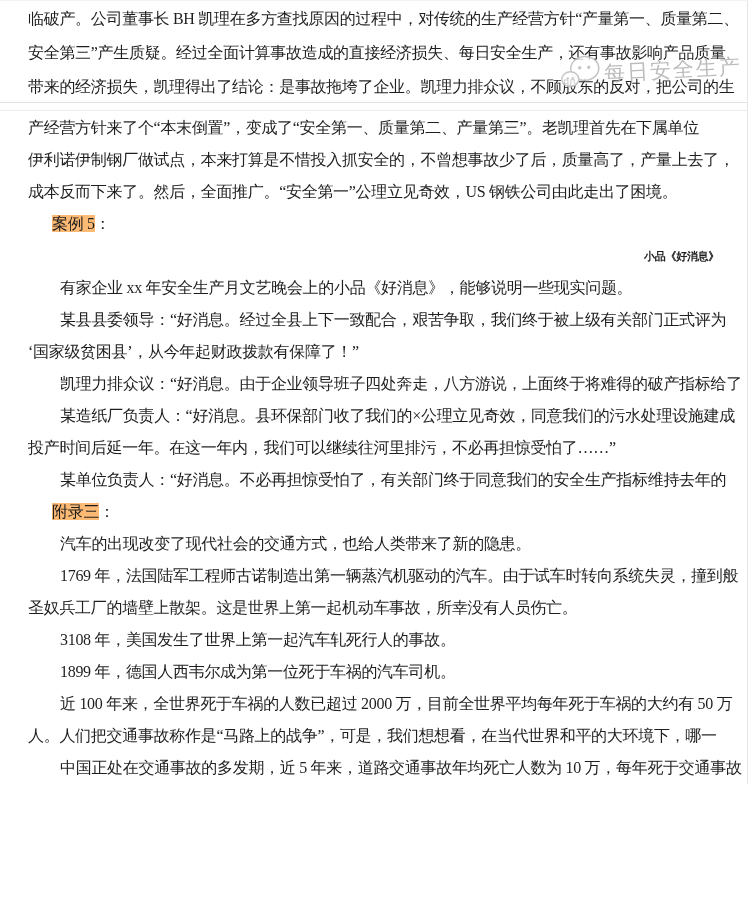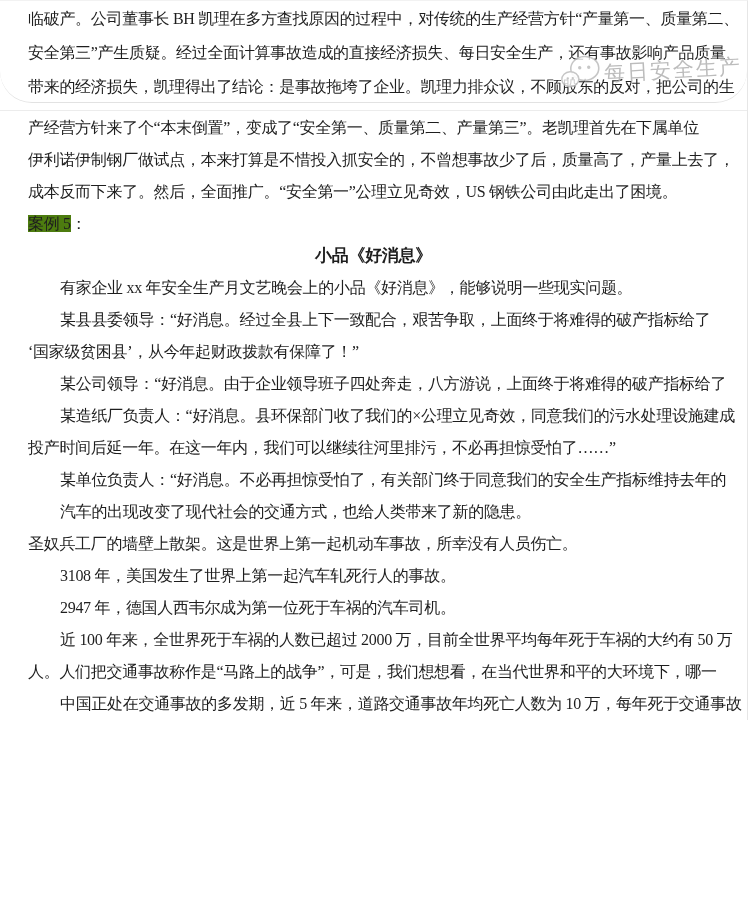--- a/index.html
+++ b/index.html
@@ -5,35 +5,35 @@
   html, body { margin: 0; padding: 0; }
   body {
     width: 748px; height: 898px;
     overflow: hidden;
     background: #ffffff;
     font-family: "Liberation Serif", "DejaVu Serif", serif;
     color: #1e1e1e;
     position: relative;
   }
   .doc { width: 748px; border-top: 1px solid #f2f2f2; border-right: 1px solid #e6e6e6; box-sizing: border-box; }
-  .page { padding: 0 28px; box-sizing: border-box; border-radius: 32px; }
+  .page { padding: 0 28px; box-sizing: border-box; }
   #page-1 { padding-top: 1px; height: 102px; border-bottom: 1px solid #e2e2e2; }
   #page-1 .line { line-height: 34px; }
   .page-break { height: 7px; border-bottom: 1px solid #ececec; }
   #page-2 { padding-top: 1px; }
   .line {
     font-size: 16px;
     line-height: 32px;
     letter-spacing: -0.3px;
     white-space: nowrap;
   }
   .line.indent { text-indent: 32px; }
   .line.center { text-align: center; }
-  .line.bold { font-weight: bold; font-size: 17px; }
-  .hl { background: #4d7c0f; }
+  .line.bold { font-weight: bold; font-size: 11px; text-align: right; }
+  .hl { background: #fdba74; margin-left: 24px; }
   
   .watermark {
     position: absolute;
     top: 50px; left: 560px;
     display: flex; align-items: center;
     transform: rotate(-3deg);
     pointer-events: none;
   }
   .wm-text {
     font-size: 21px;
@@ -53,30 +53,32 @@
       <div class="line">带来的经济损失，凯理得出了结论：是事故拖垮了企业。凯理力排众议，不顾股东的反对，把公司的生</div>
     </div>
   <div class="page-break"></div>
   <div class="page" id="page-2">
       <div class="line">产经营方针来了个“本末倒置”，变成了“安全第一、质量第二、产量第三”。老凯理首先在下属单位</div>
       <div class="line">伊利诺伊制钢厂做试点，本来打算是不惜投入抓安全的，不曾想事故少了后，质量高了，产量上去了，</div>
       <div class="line">成本反而下来了。然后，全面推广。“安全第一”公理立见奇效，US 钢铁公司由此走出了困境。</div>
       <div class="line"><span class="hl">案例 5</span>：</div>
       <div class="line center bold">小品《好消息》</div>
       <div class="line indent">有家企业 xx 年安全生产月文艺晚会上的小品《好消息》，能够说明一些现实问题。</div>
-      <div class="line indent">某县县委领导：“好消息。经过全县上下一致配合，艰苦争取，上面终于将难得的破产指标给了</div>
+      <div class="line indent">某县县委领导：“好消息。经过全县上下一致配合，艰苦争取，我们终于被上级有关部门正式评为</div>
       <div class="line">‘国家级贫困县’，从今年起财政拨款有保障了！”</div>
-      <div class="line indent">某公司领导：“好消息。由于企业领导班子四处奔走，八方游说，上面终于将难得的破产指标给了</div>
+      <div class="line indent">凯理力排众议：“好消息。由于企业领导班子四处奔走，八方游说，上面终于将难得的破产指标给了</div>
       <div class="line indent">某造纸厂负责人：“好消息。县环保部门收了我们的×公理立见奇效，同意我们的污水处理设施建成</div>
       <div class="line">投产时间后延一年。在这一年内，我们可以继续往河里排污，不必再担惊受怕了……”</div>
       <div class="line indent">某单位负责人：“好消息。不必再担惊受怕了，有关部门终于同意我们的安全生产指标维持去年的</div>
+      <div class="line"><span class="hl">附录三</span>：</div>
       <div class="line indent">汽车的出现改变了现代社会的交通方式，也给人类带来了新的隐患。</div>
+      <div class="line indent">1769 年，法国陆军工程师古诺制造出第一辆蒸汽机驱动的汽车。由于试车时转向系统失灵，撞到般</div>
       <div class="line">圣奴兵工厂的墙壁上散架。这是世界上第一起机动车事故，所幸没有人员伤亡。</div>
       <div class="line indent">3108 年，美国发生了世界上第一起汽车轧死行人的事故。</div>
-      <div class="line indent">2947 年，德国人西韦尔成为第一位死于车祸的汽车司机。</div>
+      <div class="line indent">1899 年，德国人西韦尔成为第一位死于车祸的汽车司机。</div>
       <div class="line indent">近 100 年来，全世界死于车祸的人数已超过 2000 万，目前全世界平均每年死于车祸的大约有 50 万</div>
       <div class="line">人。人们把交通事故称作是“马路上的战争”，可是，我们想想看，在当代世界和平的大环境下，哪一</div>
       <div class="line indent">中国正处在交通事故的多发期，近 5 年来，道路交通事故年均死亡人数为 10 万，每年死于交通事故</div>
     </div>
 </div>
 
 <div class="watermark">
   <span class="wm-icon">
     <svg width="42" height="38" viewBox="0 0 42 38">
       <ellipse cx="25" cy="15" rx="14" ry="12" fill="rgba(255,255,255,0.9)" stroke="#bdbdbd" stroke-width="1.6"></ellipse>

